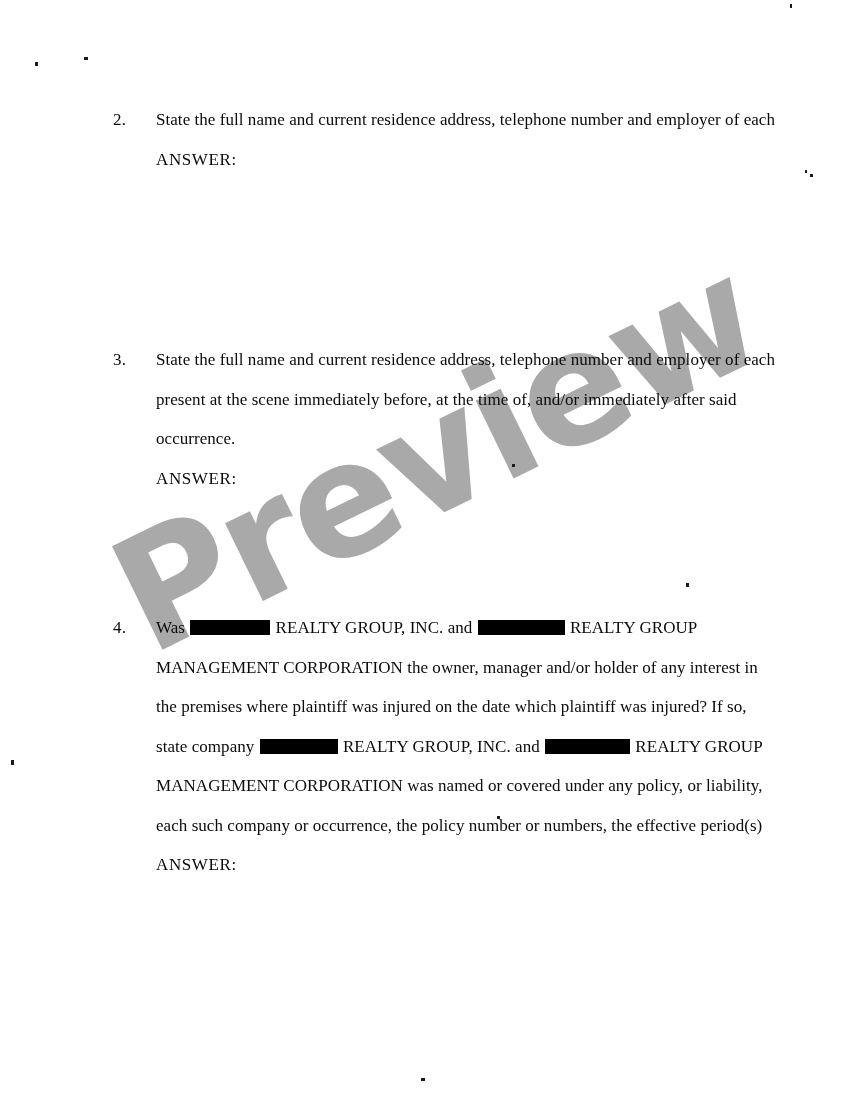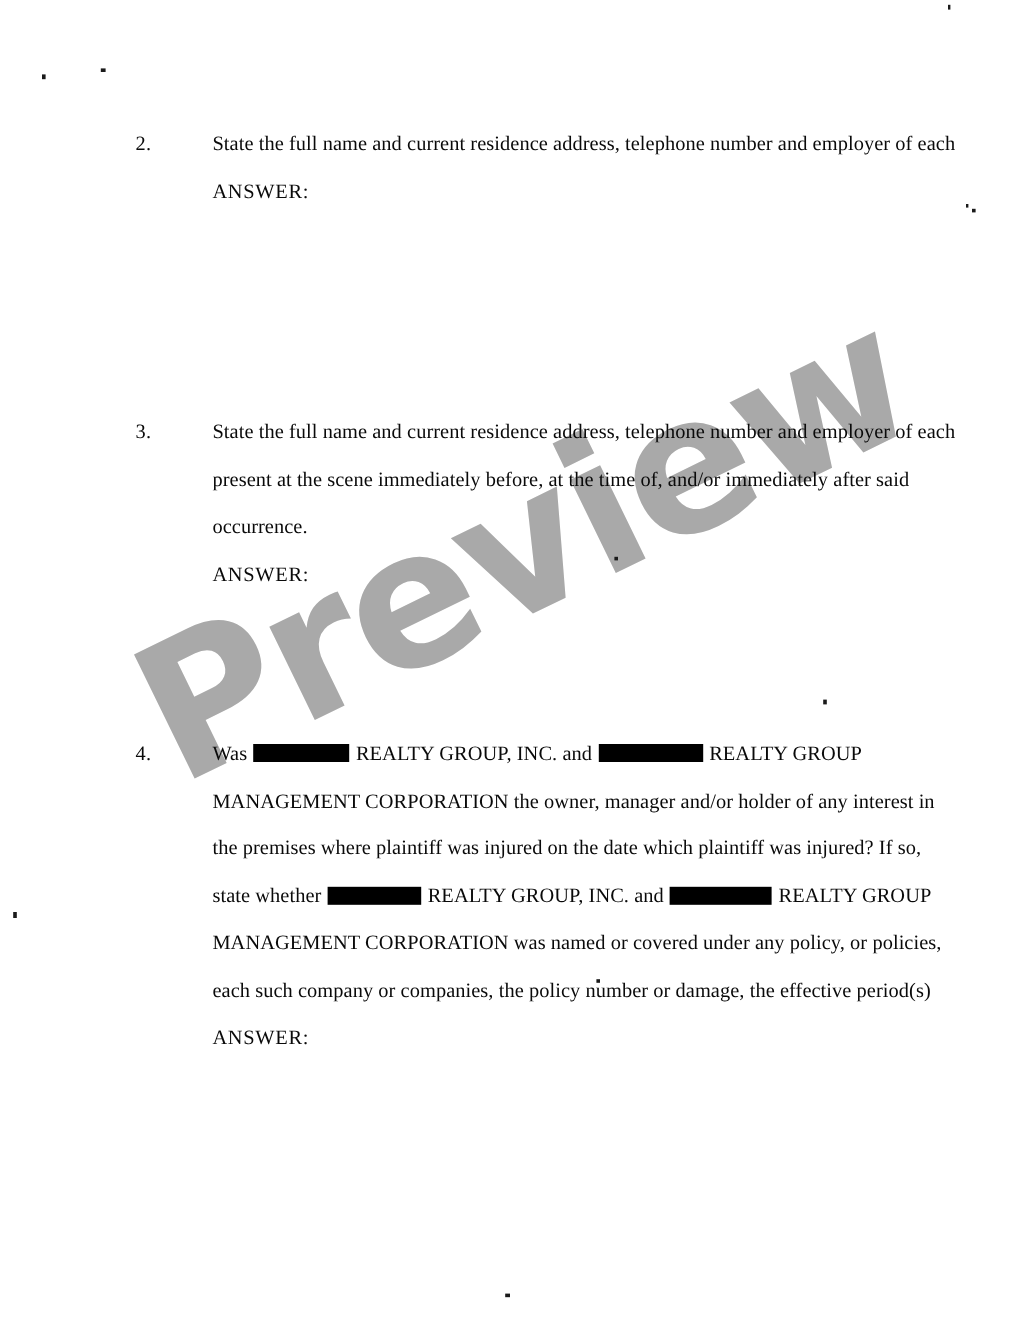--- a/index.html
+++ b/index.html
@@ -53,21 +53,21 @@
   .num {
     position: absolute;
     left: 113px;
     width: 42px;
     font-size: 17px;
     color: #0a0a0a;
     letter-spacing: 0.2px;
   }
   .lines {
     position: absolute;
-    left: 177px;
+    left: 156px;
     width: 615px;
   }
   .ln {
     position: relative;
     height: 39.5px;
     font-size: 17px;
     line-height: 20px;
     color: #0a0a0a;
     white-space: nowrap;
     letter-spacing: 0.05px;
@@ -113,23 +113,23 @@
           <div class="ln">occurrence.</div>
           <div class="ln answer">ANSWER:</div>
         </div>
       </div>
       <div class="para" style="top: 618px;">
         <div class="num" style="top: 0px;">4.</div>
         <div class="lines">
           <div class="ln"><span>Was </span><span class="redact" style="width: 80px;"></span><span> REALTY GROUP, INC. and </span><span class="redact" style="width: 87px;"></span><span> REALTY GROUP</span></div>
           <div class="ln">MANAGEMENT CORPORATION the owner, manager and/or holder of any interest in</div>
           <div class="ln">the premises where plaintiff was injured on the date which plaintiff was injured?  If so,</div>
-          <div class="ln"><span>state whether </span><span class="redact" style="width: 78px;"></span><span> REALTY GROUP, INC. and </span><span class="redact" style="width: 85px;"></span><span> REALTY GROUP</span></div>
-          <div class="ln">MANAGEMENT CORPORATION was named or covered under any policy, or policies,</div>
-          <div class="ln">each such company or companies, the policy number or damage, the effective period(s)</div>
+          <div class="ln"><span>state company </span><span class="redact" style="width: 78px;"></span><span> REALTY GROUP, INC. and </span><span class="redact" style="width: 85px;"></span><span> REALTY GROUP</span></div>
+          <div class="ln">MANAGEMENT CORPORATION was named or covered under any policy, or liability,</div>
+          <div class="ln">each such company or occurrence, the policy number or numbers, the effective period(s)</div>
           <div class="ln answer">ANSWER:</div>
         </div>
       </div>
     </div>
 
 <div class="speck" style="left: 35px; top: 62px; width: 3px; height: 4px;"></div>
     <div class="speck" style="left: 84px; top: 57px; width: 4px; height: 3px;"></div>
     <div class="speck" style="left: 790px; top: 4px; width: 2px; height: 4px;"></div>
     <div class="speck" style="left: 810px; top: 174px; width: 3px; height: 3px;"></div>
     <div class="speck" style="left: 11px; top: 760px; width: 3px; height: 5px;"></div>

